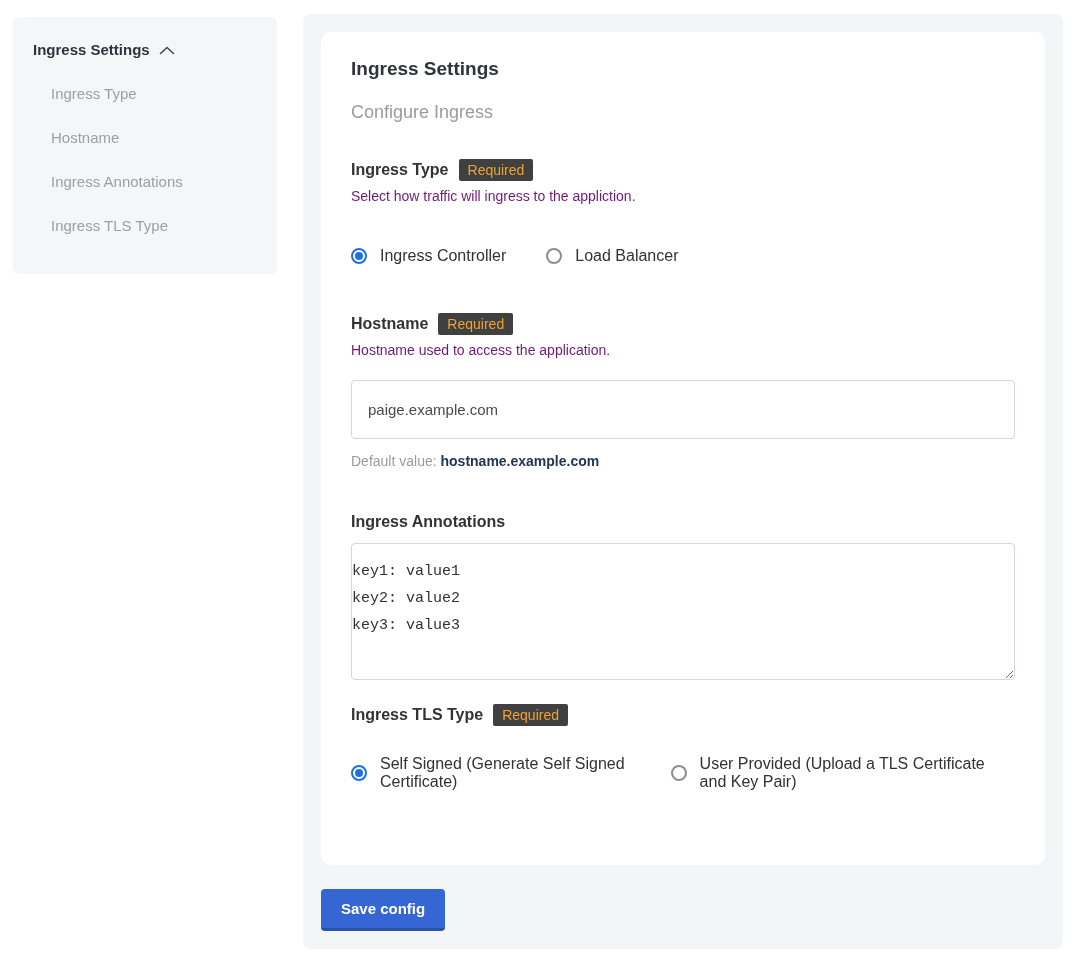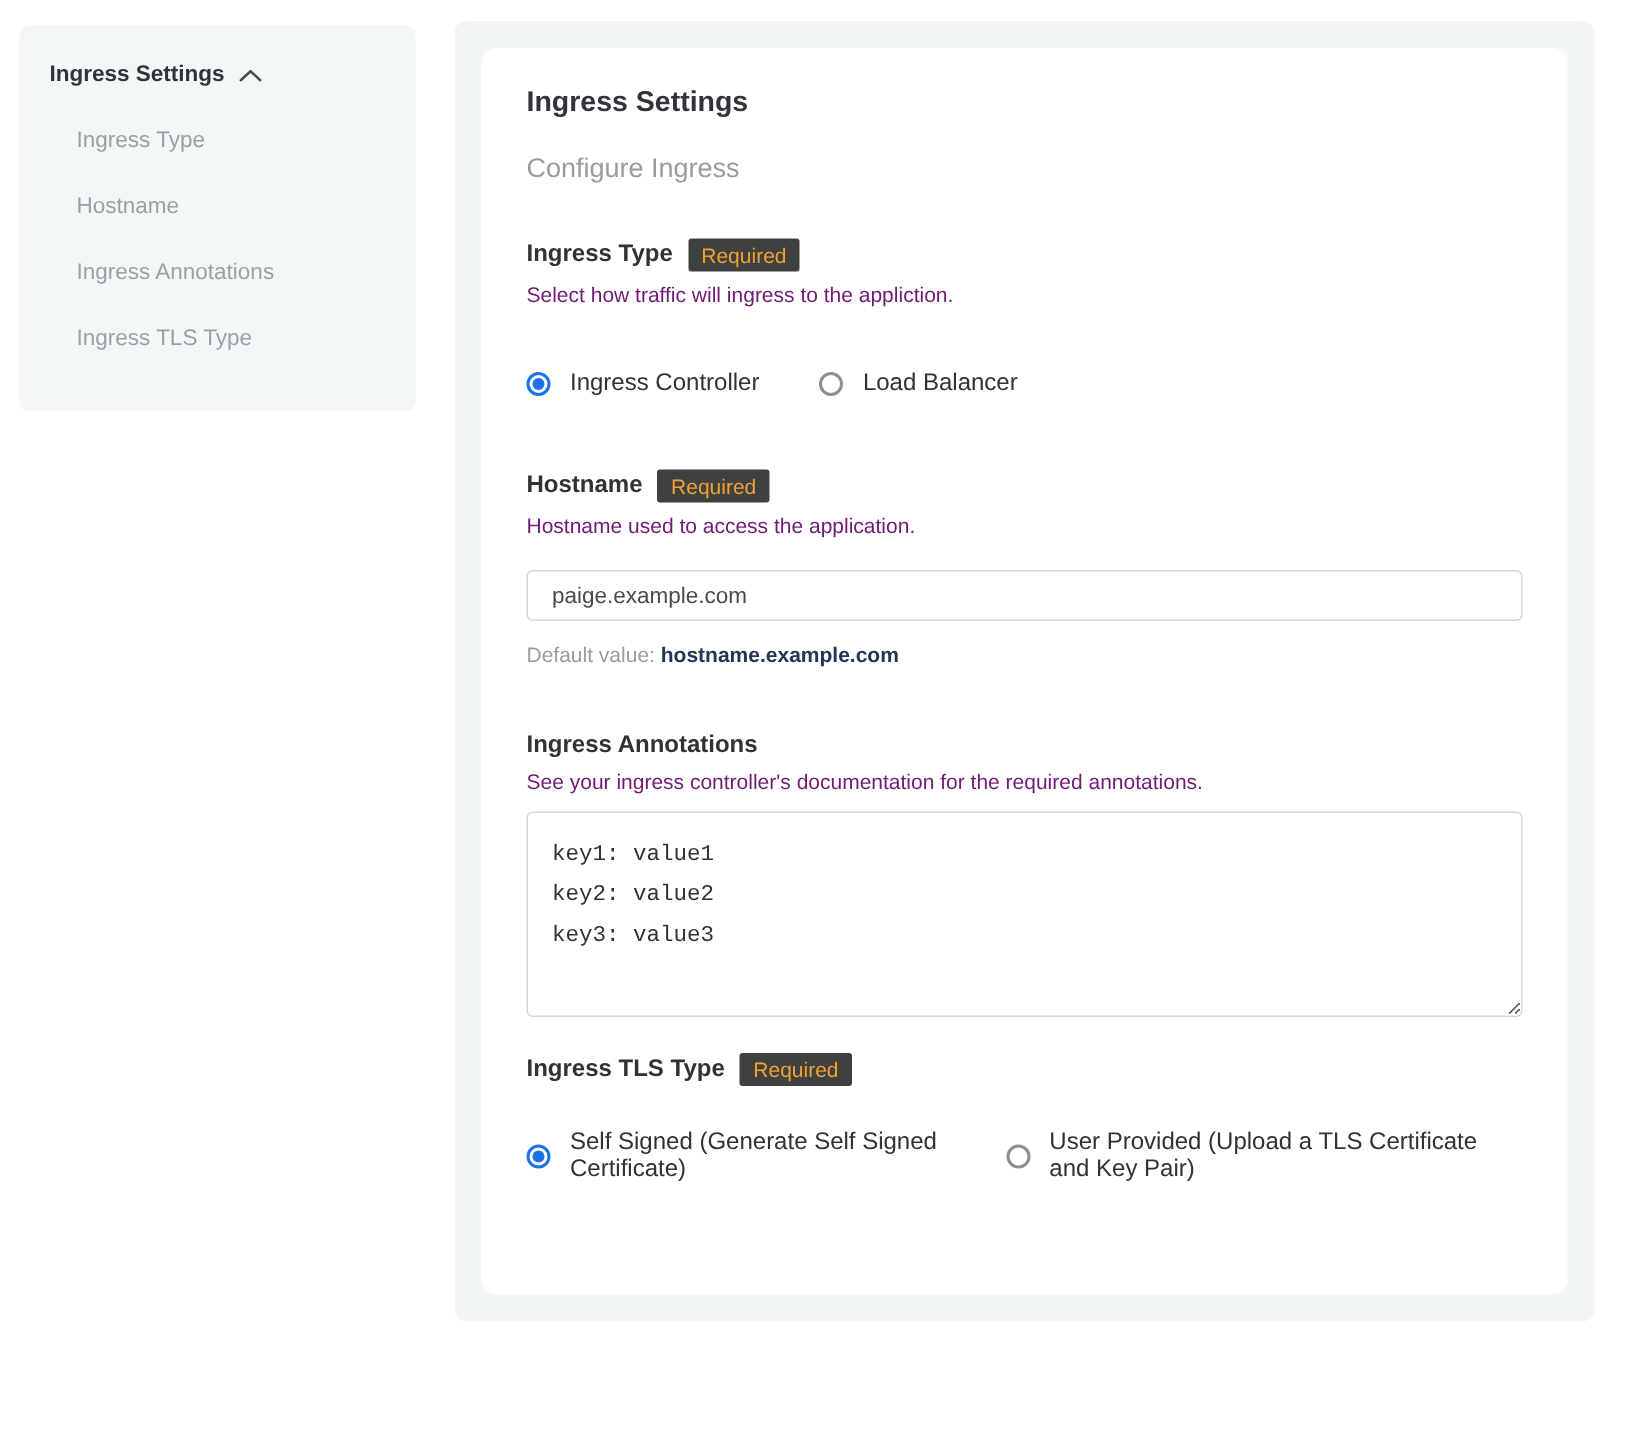--- a/index.html
+++ b/index.html
@@ -96,40 +96,40 @@
     content: "";
     position: absolute;
     left: 2px; top: 2px; right: 2px; bottom: 2px;
     border-radius: 50%;
     background: #1e70e8;
   }
 
   .text-input {
     display: block;
     width: 100%;
-    height: 34px;
+    height: 59px;
     margin-top: 22px;
     padding: 0 16px;
     border: 1px solid #d2d7d9;
     border-radius: 4px;
     font-family: "Liberation Sans", "DejaVu Sans", sans-serif;
     font-size: 15px;
     color: #4a4a4a;
     background: #fff;
     outline: none;
   }
   .default-line { font-size: 14px; color: #9b9b9b; }
   .default-value { color: #223554; font-weight: 700; }
 
   .annotations-textarea {
     display: block;
     width: 100%;
     height: 137px;
     margin-top: 12px;
-    padding: 14px 16px;
+    padding: 14px 0;
     border: 1px solid #d2d7d9;
     border-radius: 4px;
     font-family: "Liberation Mono", "DejaVu Sans Mono", monospace;
     font-size: 15px;
     line-height: 27px;
     color: #323232;
     resize: both;
     outline: none;
   }
 
@@ -201,21 +201,20 @@
         <p class="default-line">
           <span>Default value:</span>
           <span class="default-value">hostname.example.com</span>
         </p>
       </section>
 
       <section class="sec-annotations">
         <div class="sec-head">
           <h2 class="sec-title">Ingress Annotations</h2>
         </div>
-        <p class="help">See your ingress controller's documentation for the required annotations.</p>
         <textarea class="annotations-textarea" spellcheck="false" style="">key1: value1
 key2: value2
 key3: value3</textarea>
       </section>
 
       <section class="sec-tls">
         <div class="sec-head">
           <h2 class="sec-title">Ingress TLS Type</h2>
           <span class="badge">Required</span>
         </div>
@@ -226,15 +225,16 @@
           </label>
           <label class="radio-opt">
             <span class="radio"></span>
             <span>User Provided (Upload a TLS Certificate and Key Pair)</span>
           </label>
         </div>
       </section>
 
     </div>
 
+    <button class="save-btn">Save config</button>
   </main>
 
 </div>
 
 </body></html>

